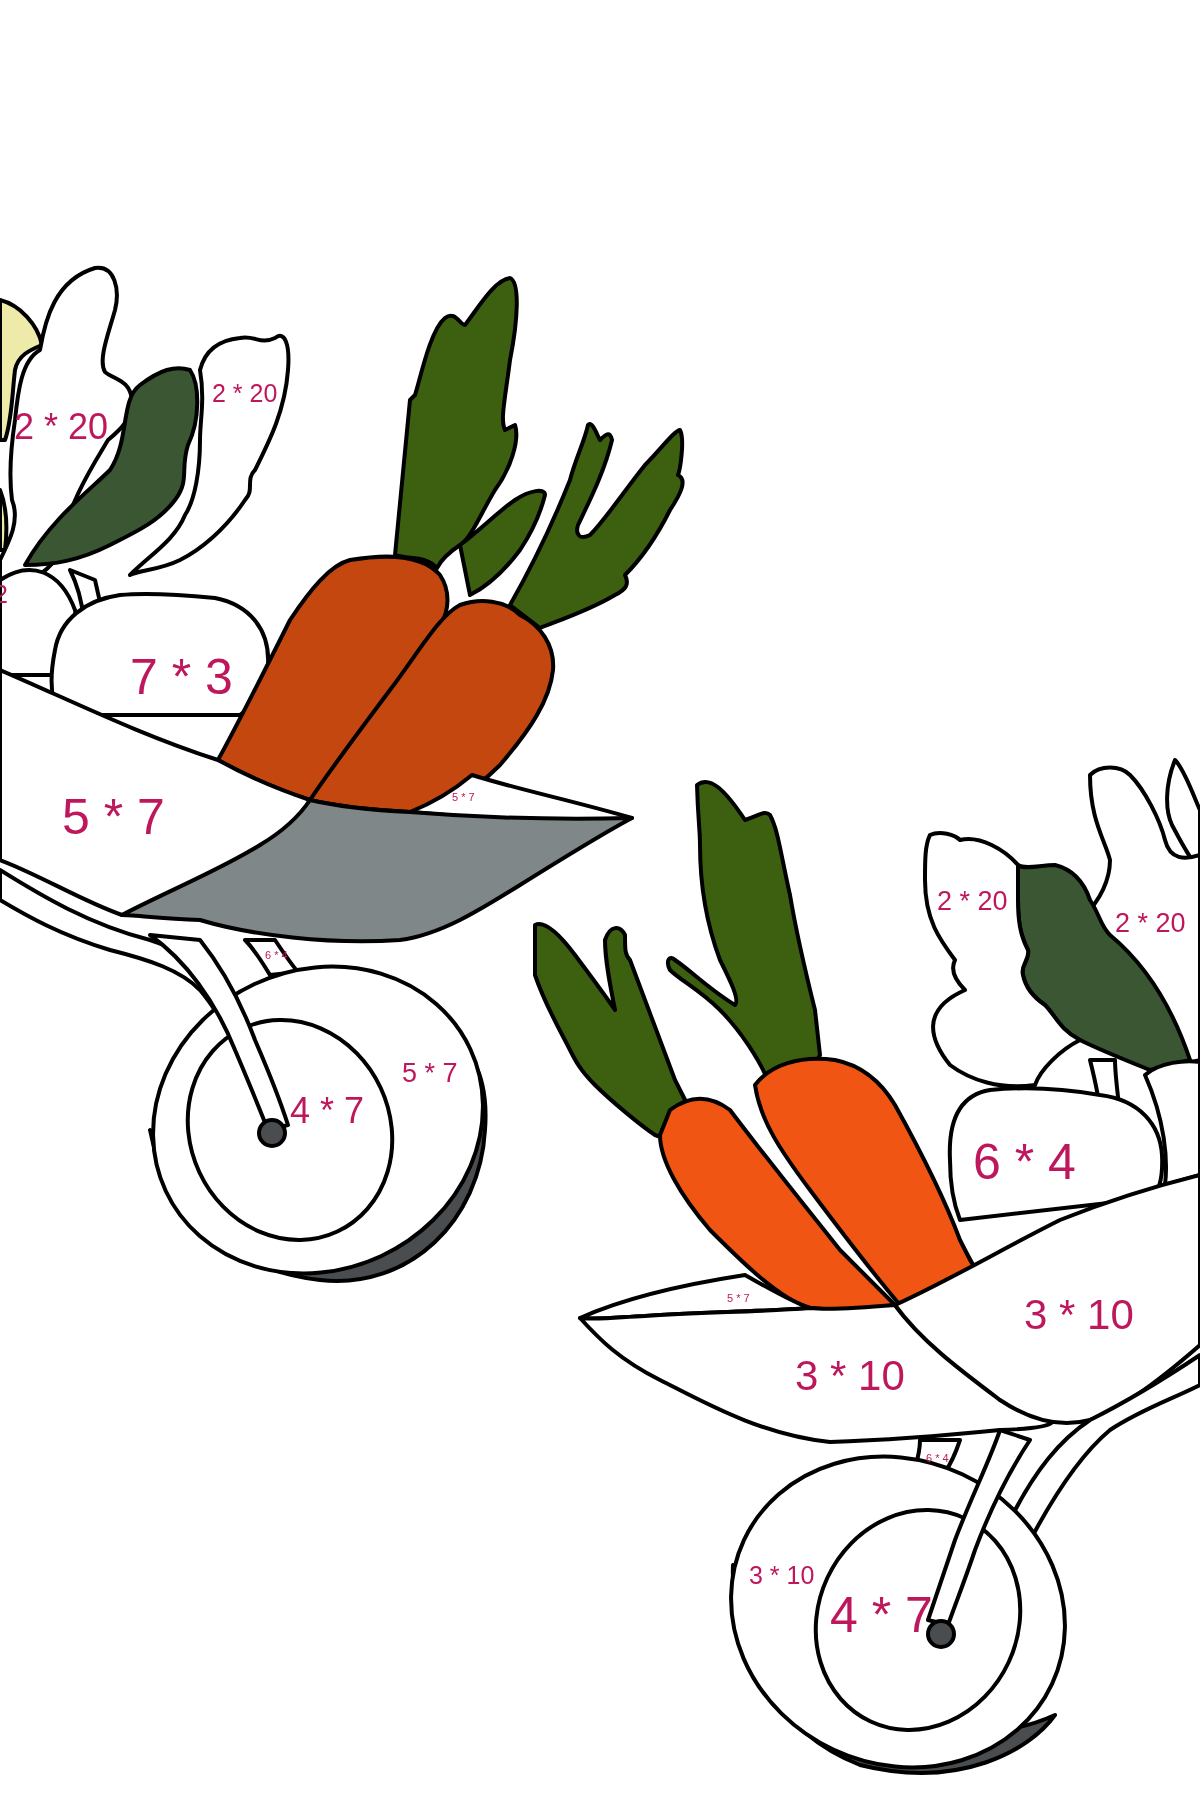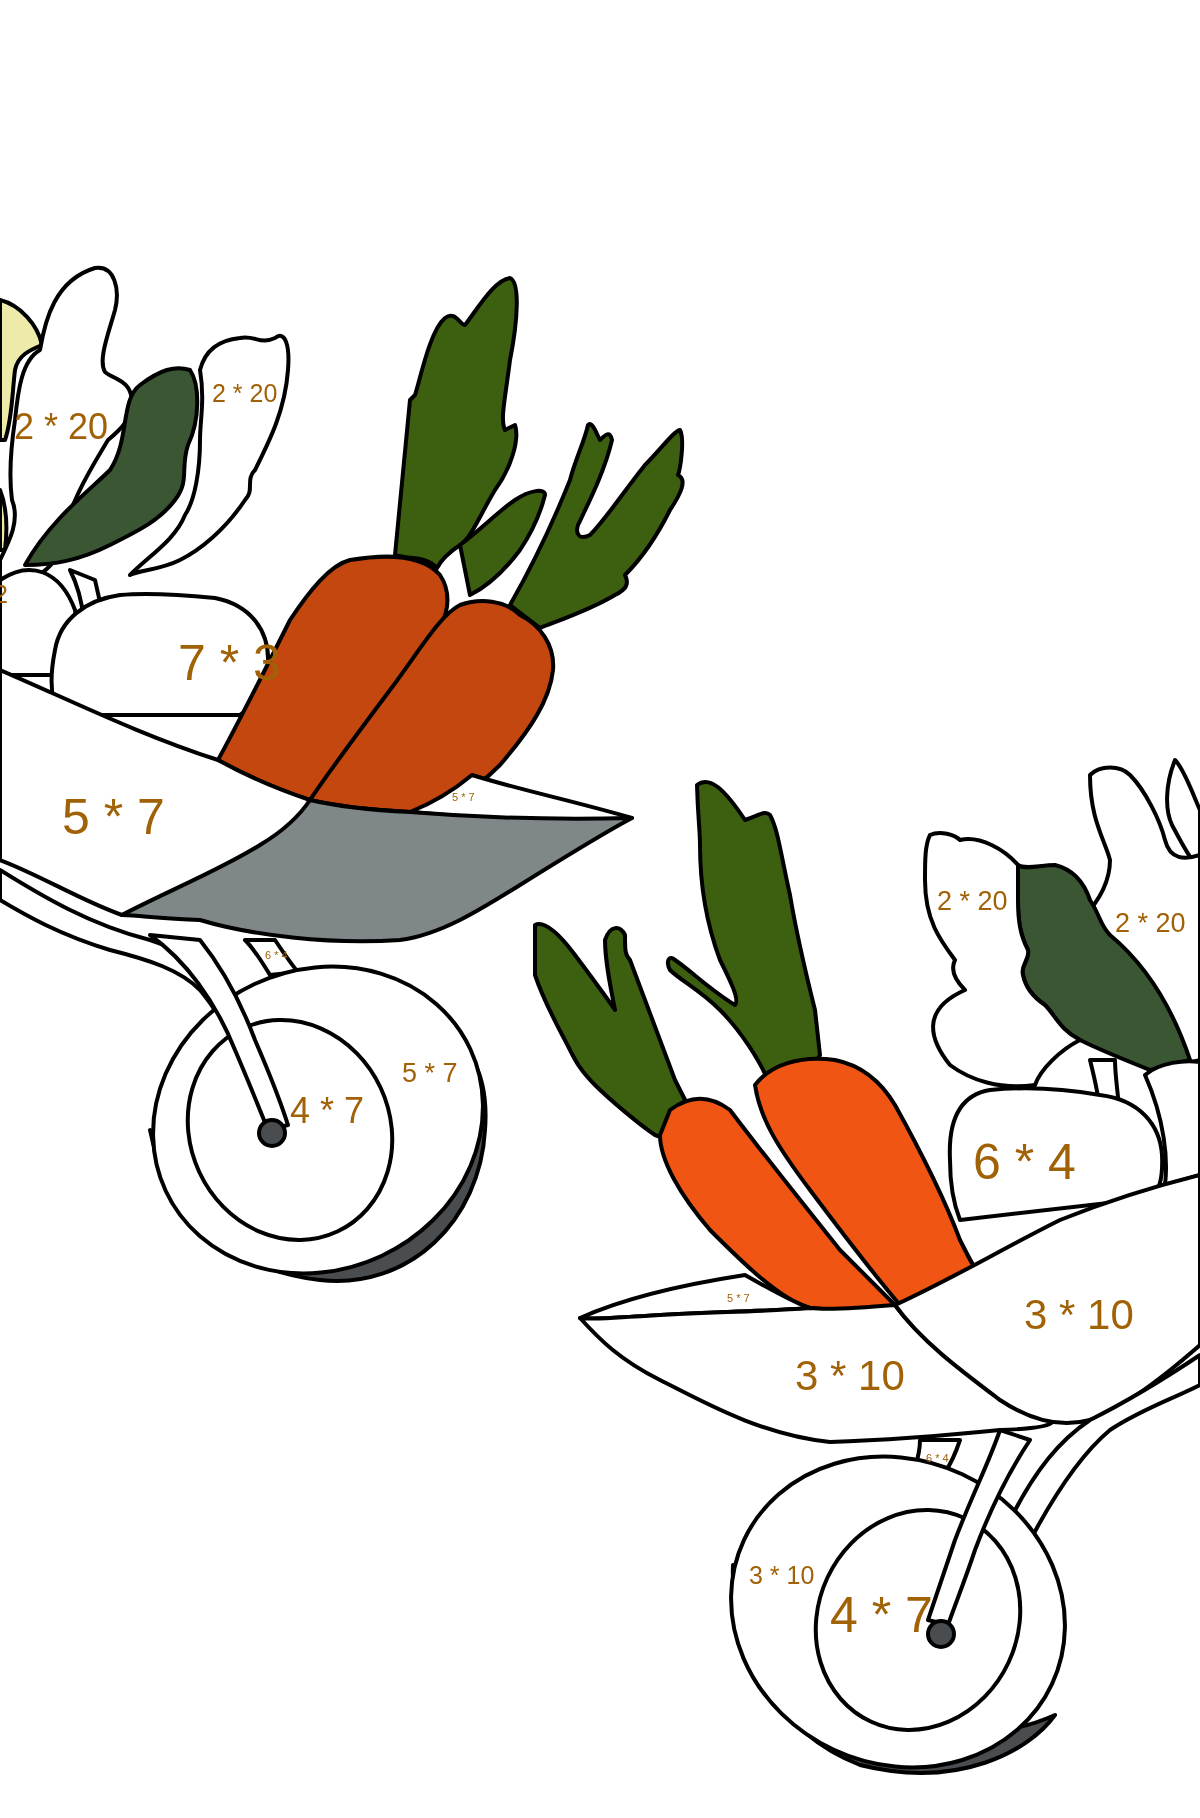--- a/index.html
+++ b/index.html
@@ -1,18 +1,18 @@
 <!DOCTYPE html>
 <html><head>
   <meta charset="utf-8">
   <style>
     html, body { margin: 0; padding: 0; background: #ffffff; }
     body { width: 1200px; height: 1818px; position: relative; overflow: hidden; font-family: "Liberation Sans", sans-serif; }
     #canvas { position: absolute; left: 0; top: 0; width: 1200px; height: 1818px; }
-    .lbl { position: absolute; color: #a16207; font-family: "Liberation Sans", sans-serif; white-space: nowrap; line-height: 1; }
+    .lbl { position: absolute; color: #be185d; font-family: "Liberation Sans", sans-serif; white-space: nowrap; line-height: 1; }
     .xl { font-size: 50px; }
     .lg { font-size: 42px; }
     .md { font-size: 36px; }
     .sm { font-size: 27px; }
     .xs { font-size: 25px; }
     .tiny { font-size: 11px; }
     svg path, svg ellipse, svg circle { stroke: #000; stroke-width: 4; stroke-linejoin: round; }
   </style>
 </head>
 <body>
@@ -99,21 +99,21 @@
     <ellipse fill="#ffffff" cx="918" cy="1620" rx="100" ry="112" transform="rotate(25 918 1620)"></ellipse>
 
     <path fill="#ffffff" d="M1000,1430 C990,1460 970,1500 955,1540 C945,1570 935,1600 928,1620 L948,1625 C955,1605 965,1580 975,1550 C990,1510 1010,1470 1030,1440 Z"></path>
     <circle fill="#4A4D50" cx="941" cy="1634" r="13"></circle>
   </g>
 </svg>
 
 <div class="lbl md" style="left:14px; top:409px;">2 * 20</div>
 <div class="lbl xs" style="left:212px; top:381px;">2 * 20</div>
 <div class="lbl xs" style="left:-6px; top:582px;">2</div>
-<div class="lbl xl" style="left:130px; top:638px;margin-left:48px;">7 * 3</div>
+<div class="lbl xl" style="left:130px; top:652px;">7 * 3</div>
 <div class="lbl xl" style="left:62px; top:792px;">5 * 7</div>
 <div class="lbl tiny" style="left:452px; top:792px;">5 * 7</div>
 <div class="lbl tiny" style="left:265px; top:950px;">6 * 4</div>
 <div class="lbl md" style="left:290px; top:1093px;">4 * 7</div>
 <div class="lbl sm" style="left:402px; top:1060px;">5 * 7</div>
 
 <div class="lbl sm" style="left:937px; top:888px;">2 * 20</div>
 <div class="lbl sm" style="left:1115px; top:910px;">2 * 20</div>
 <div class="lbl xl" style="left:973px; top:1137px;">6 * 4</div>
 <div class="lbl tiny" style="left:727px; top:1293px;">5 * 7</div>

